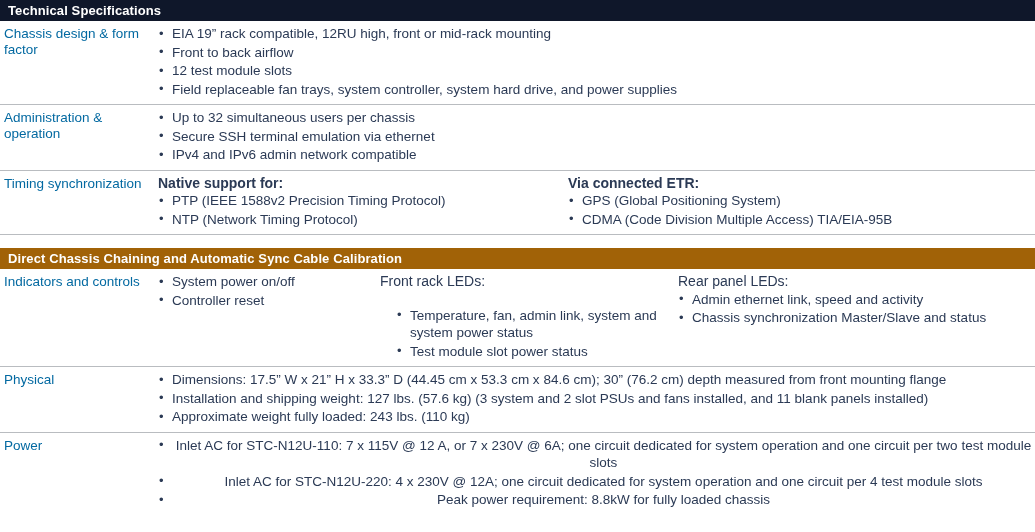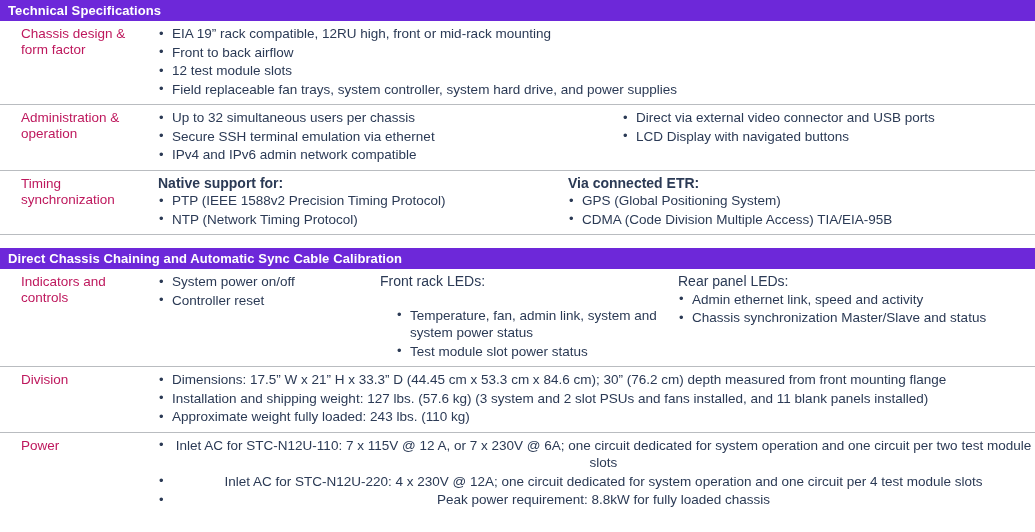--- a/index.html
+++ b/index.html
@@ -26,41 +26,41 @@
   .bar {
     height: 21px;
     line-height: 21px;
     color: #ffffff;
     font-size: 13px;
     font-weight: bold;
     padding: 0 0 0 8px;
     box-sizing: border-box;
     letter-spacing: 0.1px;
   }
-  .bar.cyan { background: #6d28d9; }
-  .bar.gray { background: #6d28d9; }
+  .bar.cyan { background: #0f172a; }
+  .bar.gray { background: #a16207; }
 
   
   .row {
     display: flex;
     align-items: flex-start;
     border-bottom: 1px solid #b9bcc0;
     box-sizing: border-box;
     padding: 4px 0 5px 0;
   }
   .row.no-rule { border-bottom: none; }
 
   .row-label {
     width: 150px;
     min-width: 150px;
-    padding-left: 21px;
+    padding-left: 4px;
     box-sizing: border-box;
     font-size: 13.5px;
     line-height: 16px;
-    color: #be185d;
+    color: #0369a1;
     padding-top: 1px;
   }
 
   .row-body {
     flex: 1;
     display: flex;
     align-items: flex-start;
   }
 
   .col { box-sizing: border-box; }
@@ -140,26 +140,20 @@
   <div class="row">
     <div class="row-label">Administration &amp; operation</div>
     <div class="row-body">
       <div class="col admin-c1">
         <ul class="blist">
           <li>Up to 32 simultaneous users per chassis</li>
           <li>Secure SSH terminal emulation via ethernet</li>
           <li>IPv4 and IPv6 admin network compatible</li>
         </ul>
       </div>
-      <div class="col admin-c2">
-        <ul class="blist">
-          <li>Direct via external video connector and USB ports</li>
-          <li>LCD Display with navigated buttons</li>
-        </ul>
-      </div>
     </div>
   </div>
 
   <div class="row">
     <div class="row-label">Timing synchronization</div>
     <div class="row-body">
       <div class="col timing-c1">
         <div class="subhead bold">Native support for:</div>
         <ul class="blist">
           <li>PTP (IEEE 1588v2 Precision Timing Protocol)</li>
@@ -200,21 +194,21 @@
         <div class="subhead">Rear panel LEDs:</div>
         <ul class="blist">
           <li>Admin ethernet link, speed and activity</li>
           <li>Chassis synchronization Master/Slave and status</li>
         </ul>
       </div>
     </div>
   </div>
 
   <div class="row">
-    <div class="row-label">Division</div>
+    <div class="row-label">Physical</div>
     <div class="row-body">
       <div class="col phys-col">
         <ul class="blist">
           <li>Dimensions: 17.5” W x 21” H x 33.3” D (44.45 cm x 53.3 cm x 84.6 cm); 30” (76.2 cm) depth measured from front mounting flange</li>
           <li>Installation and shipping weight: 127 lbs. (57.6 kg) (3 system and 2 slot PSUs and fans installed, and 11 blank panels installed)</li>
           <li>Approximate weight fully loaded: 243 lbs. (110 kg)</li>
         </ul>
       </div>
     </div>
   </div>

